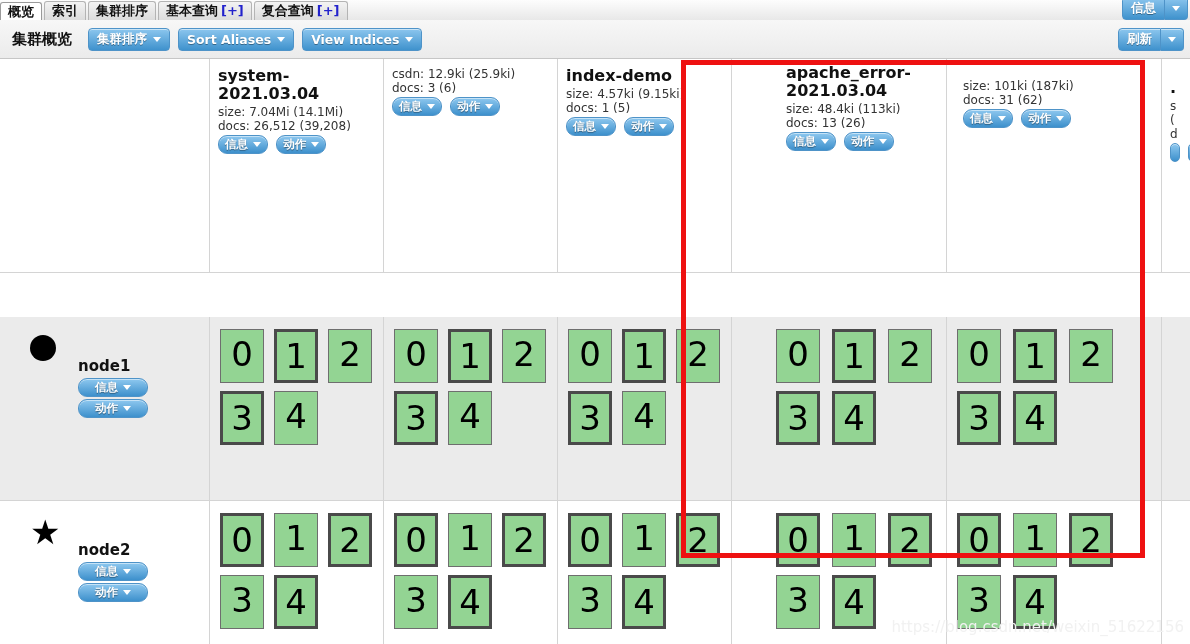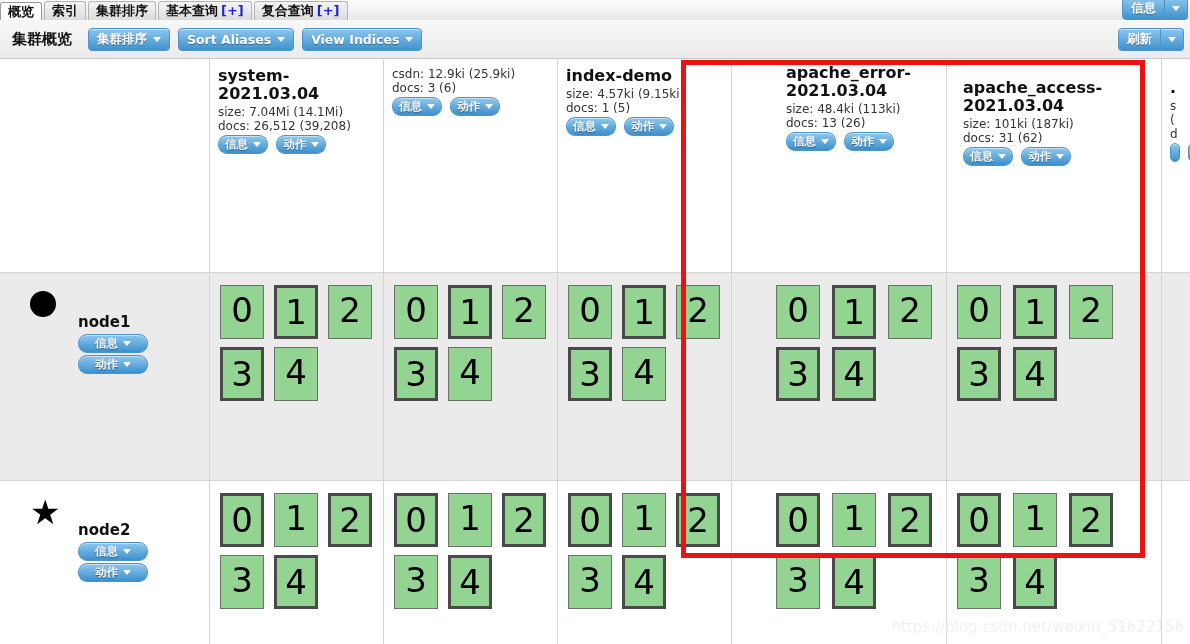--- a/index.html
+++ b/index.html
@@ -114,21 +114,21 @@
 
   #refresh-wrap{position:absolute;right:6px;top:8px;display:flex;}
 
   
   #grid{
     position:absolute;left:0;top:59px;width:1190px;height:585px;
     background:#ffffff;
   }
   .row{display:flex;width:1190px;box-sizing:border-box;}
   #header-row{height:214px;background:#ffffff;border-bottom:1px solid #d4d4d4;}
-  #node1-row{height:208px;background:#ebebeb;border-bottom:1px solid #d4d4d4;}
+  #node1-row{height:184px;background:#ebebeb;border-bottom:1px solid #d4d4d4;margin-top:44px;}
   #node2-row{height:190px;background:#ffffff;border-bottom:1px solid #d4d4d4;}
 
   .col-node{
     width:210px;min-width:210px;box-sizing:border-box;
     border-right:1px solid #d4d4d4;
     position:relative;
   }
   .col-index{
     width:174px;min-width:174px;box-sizing:border-box;
     border-right:1px solid #d4d4d4;
@@ -324,21 +324,20 @@
           <span class="caret"></span>
         </div>
         <div class="pill">
           <span>动作</span>
           <span class="caret"></span>
         </div>
       </div>
     </div>
 
     <div class="col-index wide" style="padding-left:16px;padding-top:20px;">
-      <div class="idx-name">apache_access-2021.03.04</div>
       <div class="idx-meta">size: 101ki (187ki)</div>
       <div class="idx-meta">docs: 31 (62)</div>
       <div>
         <div class="pill">
           <span>信息</span>
           <span class="caret"></span>
         </div>
         <div class="pill">
           <span>动作</span>
           <span class="caret"></span>

